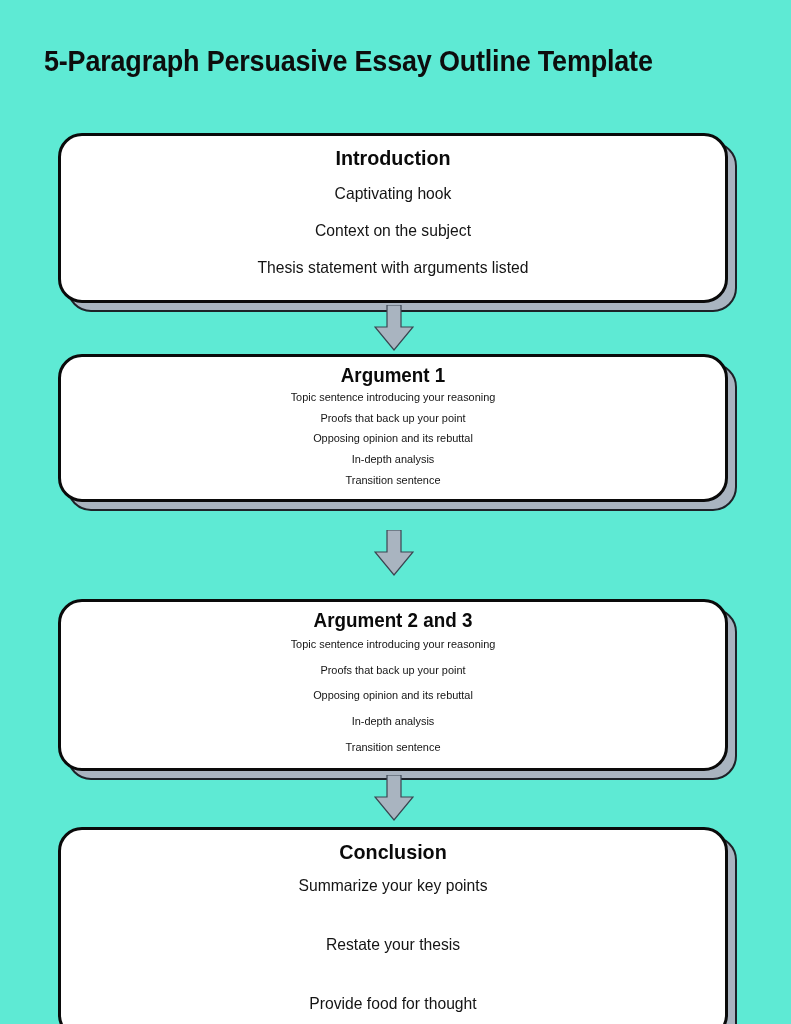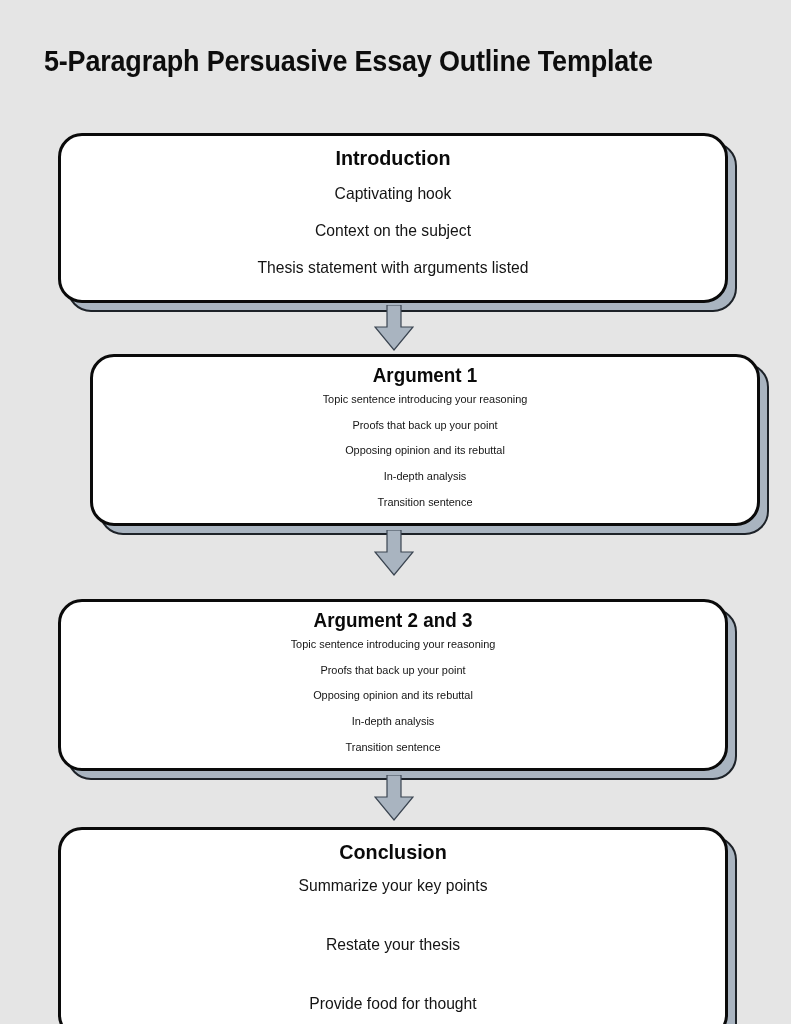--- a/index.html
+++ b/index.html
@@ -13,21 +13,21 @@
     font-family: "Liberation Sans", sans-serif;
     color: #111111;
     overflow: hidden;
     position: relative;
   }
 
   #page {
     position: relative;
     width: 791px;
     height: 1024px;
-    background: #e5e5e5;
+    background: #5eead4;
   }
 
   
   #title {
     position: absolute;
     left: 44px;
     top: 41px;
     width: 710px;
     font-size: 29px;
     font-weight: bold;
@@ -129,21 +129,21 @@
   }
   .node.size-sm .node-item {
     font-size: 11.5px;
     line-height: 15px;
   }
 
   
   #node-introduction { top: 124px; height: 170px; }
   #node-introduction .node-items { justify-content: space-around; padding: 4px 0 14px; }
 
-  #node-argument-1 { top: 345px; height: 172px; margin-left: 32px; }
+  #node-argument-1 { top: 345px; height: 148px; }
   #node-argument-1 .node-items { justify-content: space-around; padding: 0 0 8px; }
 
   #node-argument-2-3 { top: 590px; height: 172px; }
   #node-argument-2-3 .node-items { justify-content: space-around; padding: 0 0 8px; }
 
   #node-conclusion { top: 818px; height: 212px; }
   #node-conclusion .node-items { justify-content: space-around; padding: 4px 0 16px; gap: 24px; }
 
   
   .connector {

